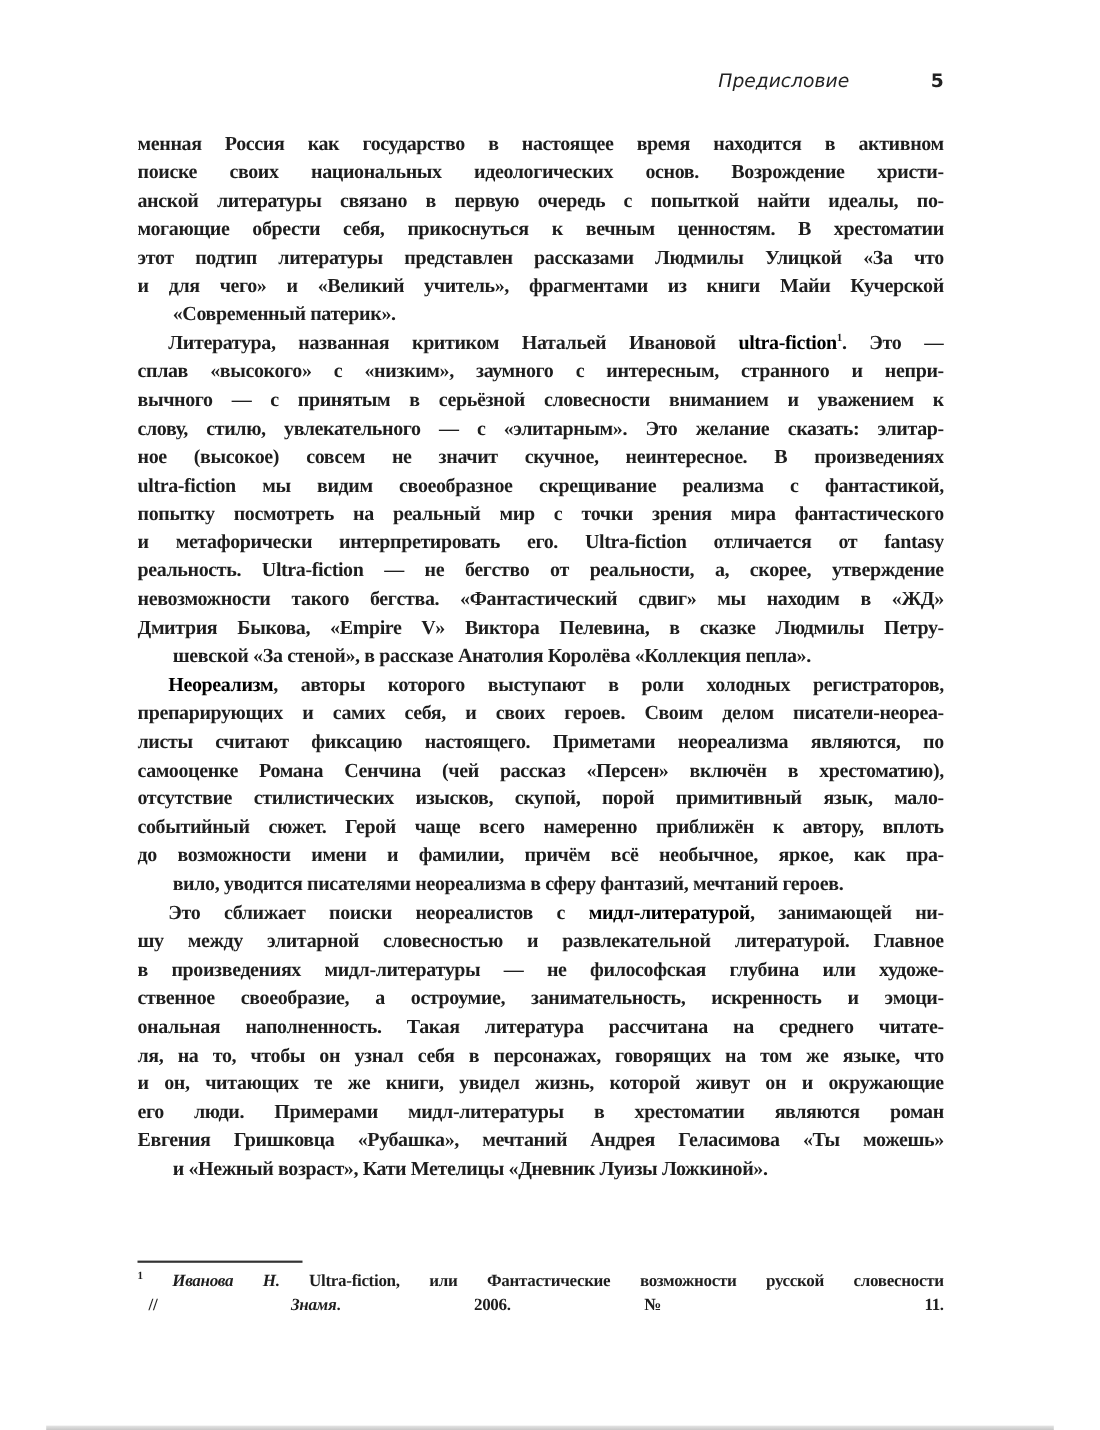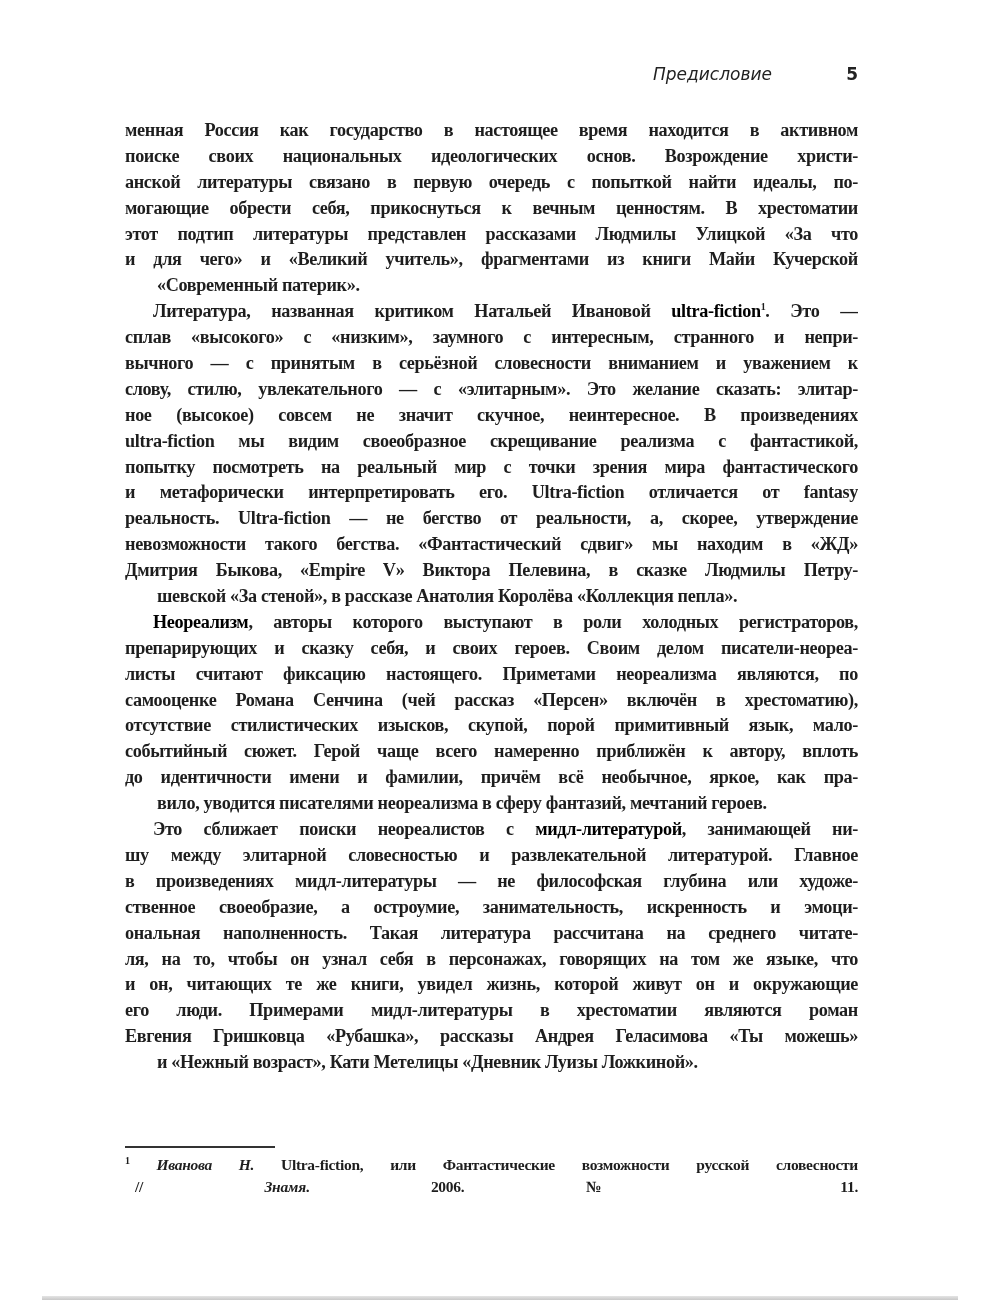--- a/index.html
+++ b/index.html
@@ -76,39 +76,39 @@
       <div class="line">попытку посмотреть на реальный мир с точки зрения мира фантастического</div>
       <div class="line">и метафорически интерпретировать его. Ultra-fiction отличается от fantasy</div>
       <div class="line">реальность. Ultra-fiction — не бегство от реальности, а, скорее, утверждение</div>
       <div class="line">невозможности такого бегства. «Фантастический сдвиг» мы находим в «ЖД»</div>
       <div class="line">Дмитрия Быкова, «Empire V» Виктора Пелевина, в сказке Людмилы Петру-</div>
       <div class="line last">шевской «За стеной», в рассказе Анатолия Королёва «Коллекция пепла».</div>
     </div>
 
     <div>
       <div class="line indent"><span class="strong">Неореализм</span><span>, авторы которого выступают в роли холодных регистраторов,</span></div>
-      <div class="line">препарирующих и сказку себя, и своих героев. Своим делом писатели-неореа-</div>
+      <div class="line">препарирующих и самих себя, и своих героев. Своим делом писатели-неореа-</div>
       <div class="line">листы считают фиксацию настоящего. Приметами неореализма являются, по</div>
       <div class="line">самооценке Романа Сенчина (чей рассказ «Персен» включён в хрестоматию),</div>
       <div class="line">отсутствие стилистических изысков, скупой, порой примитивный язык, мало-</div>
       <div class="line">событийный сюжет. Герой чаще всего намеренно приближён к автору, вплоть</div>
-      <div class="line">до идентичности имени и фамилии, причём всё необычное, яркое, как пра-</div>
+      <div class="line">до возможности имени и фамилии, причём всё необычное, яркое, как пра-</div>
       <div class="line last">вило, уводится писателями неореализма в сферу фантазий, мечтаний героев.</div>
     </div>
 
     <div>
       <div class="line indent"><span>Это сближает поиски неореалистов с </span><span class="strong">мидл-литературой</span><span>, занимающей ни-</span></div>
       <div class="line">шу между элитарной словесностью и развлекательной литературой. Главное</div>
       <div class="line">в произведениях мидл-литературы — не философская глубина или художе-</div>
       <div class="line">ственное своеобразие, а остроумие, занимательность, искренность и эмоци-</div>
       <div class="line">ональная наполненность. Такая литература рассчитана на среднего читате-</div>
       <div class="line">ля, на то, чтобы он узнал себя в персонажах, говорящих на том же языке, что</div>
       <div class="line">и он, читающих те же книги, увидел жизнь, которой живут он и окружающие</div>
       <div class="line">его люди. Примерами мидл-литературы в хрестоматии являются роман</div>
-      <div class="line">Евгения Гришковца «Рубашка», рассказы Андрея Геласимова «Ты можешь»</div>
+      <div class="line">Евгения Гришковца «Рубашка», мечтаний Андрея Геласимова «Ты можешь»</div>
       <div class="line last">и «Нежный возраст», Кати Метелицы «Дневник Луизы Ложкиной».</div>
     </div>
   </div>
 
   <div class="fn-rule"></div>
 
   <div class="footnote">
     <div class="line" style="text-align:justify;text-align-last:justify;"><span class="sup">1</span> <span class="it">Иванова Н.</span><span> Ultra-fiction, или Фантастические возможности русской словесности</span></div>
     <div class="line fn-cont"><span>// </span><span class="it">Знамя</span><span>. 2006. № 11.</span></div>
   </div>

